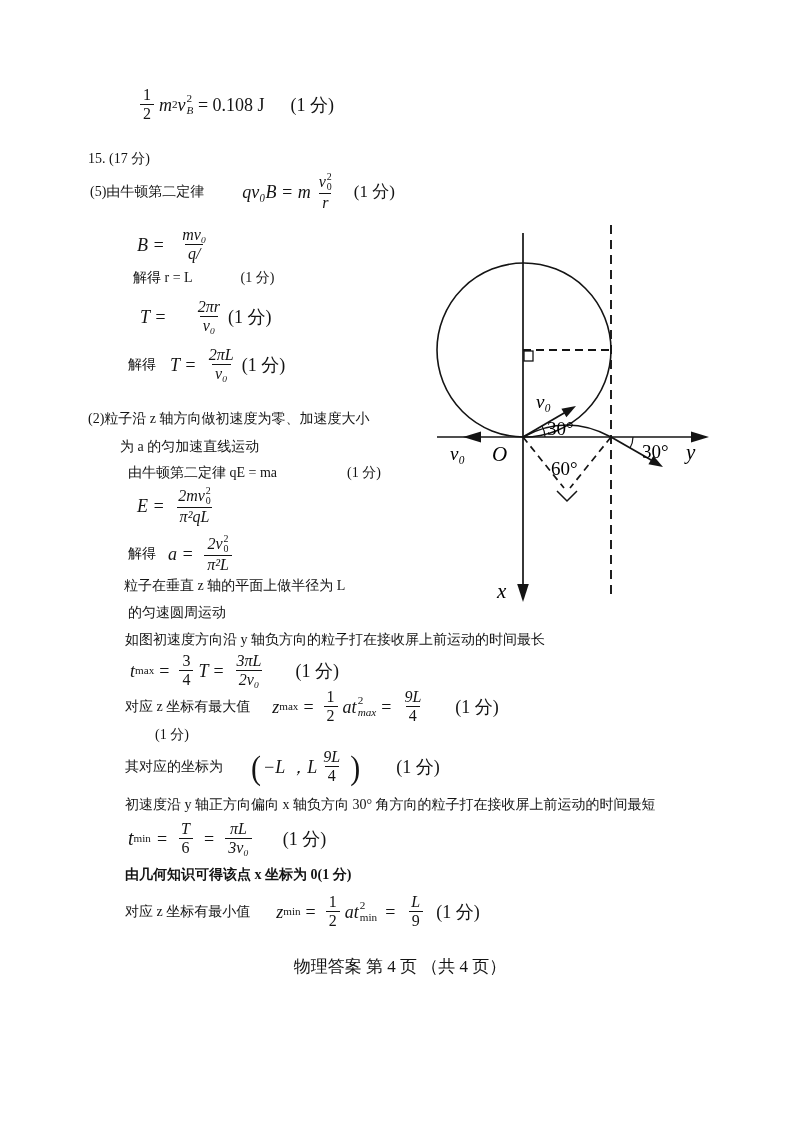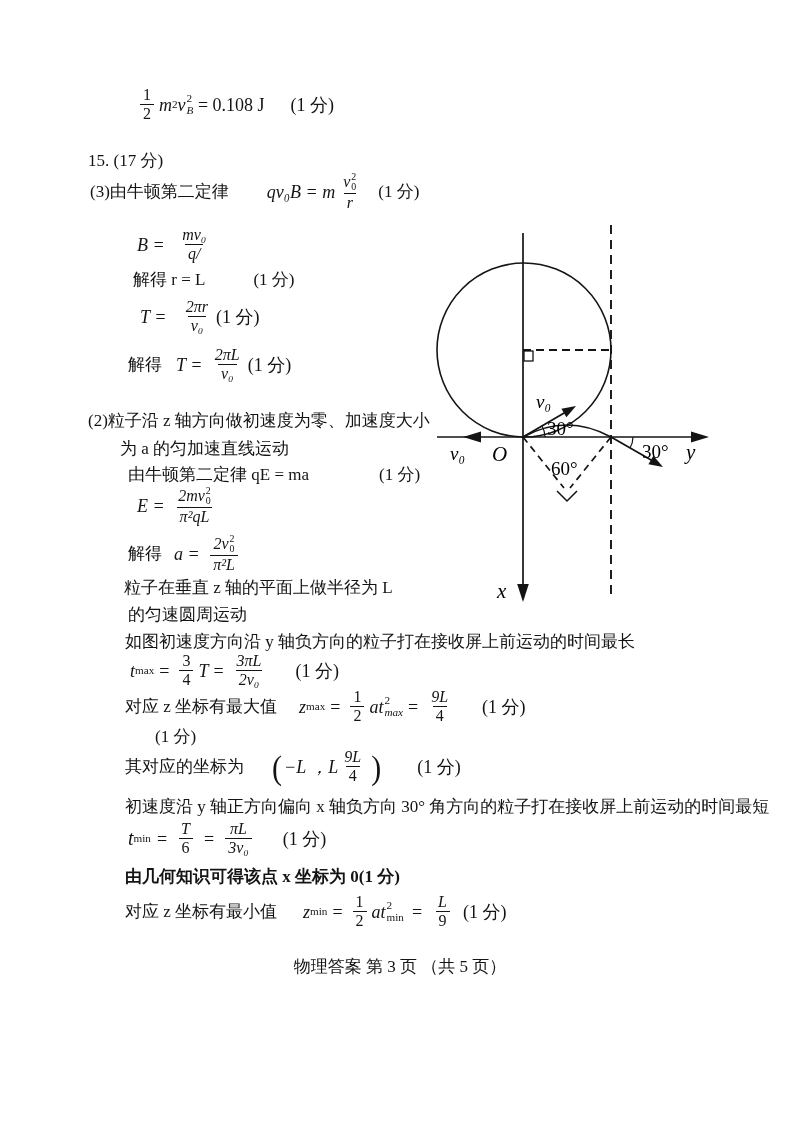--- a/index.html
+++ b/index.html
@@ -1,19 +1,19 @@
 <!DOCTYPE html>
 <html><head>
 <meta charset="utf-8">
 <style>
   html,body{margin:0;padding:0;background:#e8e8e8;}
   .page{position:relative;width:800px;height:1131px;background:#ffffff;margin:0 auto;
         font-family:"Liberation Serif","DejaVu Serif",serif;color:#141414;overflow:hidden;}
   .line{position:absolute;display:flex;align-items:center;white-space:pre;font-size:17px;line-height:1.25;}
-  .cjk{font-size:17px;}
+  .cjk{font-size:14px;}
   .eq{font-size:18px;}
   .it{font-style:italic;}
   .frac{display:inline-flex;flex-direction:column;align-items:center;text-align:center;
         vertical-align:middle;margin:0 5px;font-size:16px;line-height:1.15;}
   .frac .num{display:flex;align-items:center;justify-content:center;padding:0 3px;}
   .frac .den{display:flex;align-items:center;justify-content:center;padding:0 3px;border-top:1.3px solid #141414;}
   .ss{display:inline-flex;flex-direction:column;align-items:flex-start;font-size:0.62em;line-height:1.05;
       vertical-align:-0.35em;margin-left:1px;font-style:normal;}
   .sb{font-size:0.62em;vertical-align:-0.3em;font-style:normal;}
   .score{margin-left:26px;}
@@ -29,42 +29,42 @@
 
   <div class="line eq" style="left:135px;top:86px;">
     <span class="frac"><span class="num">1</span><span class="den">2</span></span><span class="it">m</span><span class="sb">2</span><span class="it">v</span><span class="ss"><span>2</span><span class="it">B</span></span><span> = 0.108 J</span><span class="score">(1 分)</span>
   </div>
 
   <div class="line cjk" style="left:88px;top:150px;">
     <span>15. (17 分)</span>
   </div>
 
   <div class="line" style="left:90px;top:172px;">
-    <span class="cjk">(3)由牛顿第二定律</span>
+    <span class="cjk">(5)由牛顿第二定律</span>
     <span class="it eq" style="margin-left:38px;">qv₀B = m</span>
     <span class="frac eq">
       <span class="num"><span class="it">v</span><span class="ss"><span>2</span><span>0</span></span></span>
       <span class="den it">r</span>
     </span>
     <span class="score" style="margin-left:14px;">(1 分)</span>
   </div>
 
   <div class="line eq" style="left:137px;top:226px;">
     <span class="it">B = </span>
     <span class="frac" style="margin-left:10px;"><span class="num it">mv₀</span><span class="den it">q/</span></span>
   </div>
 
   <div class="line cjk" style="left:133px;top:269px;">
     <span>解得 r = L</span>
     <span class="score" style="margin-left:48px;">(1 分)</span>
   </div>
 
   <div class="line eq" style="left:140px;top:298px;">
     <span class="it">T = </span>
-    <span class="frac" style="margin-left:12px;"><span class="num it">2πr</span><span class="den it">v₀</span></span>
+    <span class="frac" style="margin-left:24px;"><span class="num it">2πr</span><span class="den it">v₀</span></span>
     <span class="score score-tight">(1 分)</span>
   </div>
 
   <div class="line eq" style="left:128px;top:346px;">
     <span class="cjk">解得</span>
     <span class="it" style="margin-left:14px;">T = </span>
     <span class="frac"><span class="num it">2πL</span><span class="den it">v₀</span></span>
     <span class="score score-tight">(1 分)</span>
   </div>
 
@@ -207,16 +207,16 @@
     <text x="62" y="241" font-size="21" font-style="italic">O</text>
     <text x="106" y="188" font-size="19" font-style="italic">v₀</text>
     <text x="117" y="215" font-size="19">30°</text>
     <text x="212" y="238" font-size="19">30°</text>
     <text x="121" y="255" font-size="19">60°</text>
     <text x="256" y="239" font-size="21" font-style="italic">y</text>
     <text x="67" y="378" font-size="21" font-style="italic">x</text>
   </svg>
 
   <div class="footer">
-    <span>物理答案  第 3 页 （共 5 页）</span>
+    <span>物理答案  第 4 页 （共 4 页）</span>
   </div>
 
 </div>
 
 </body></html>

